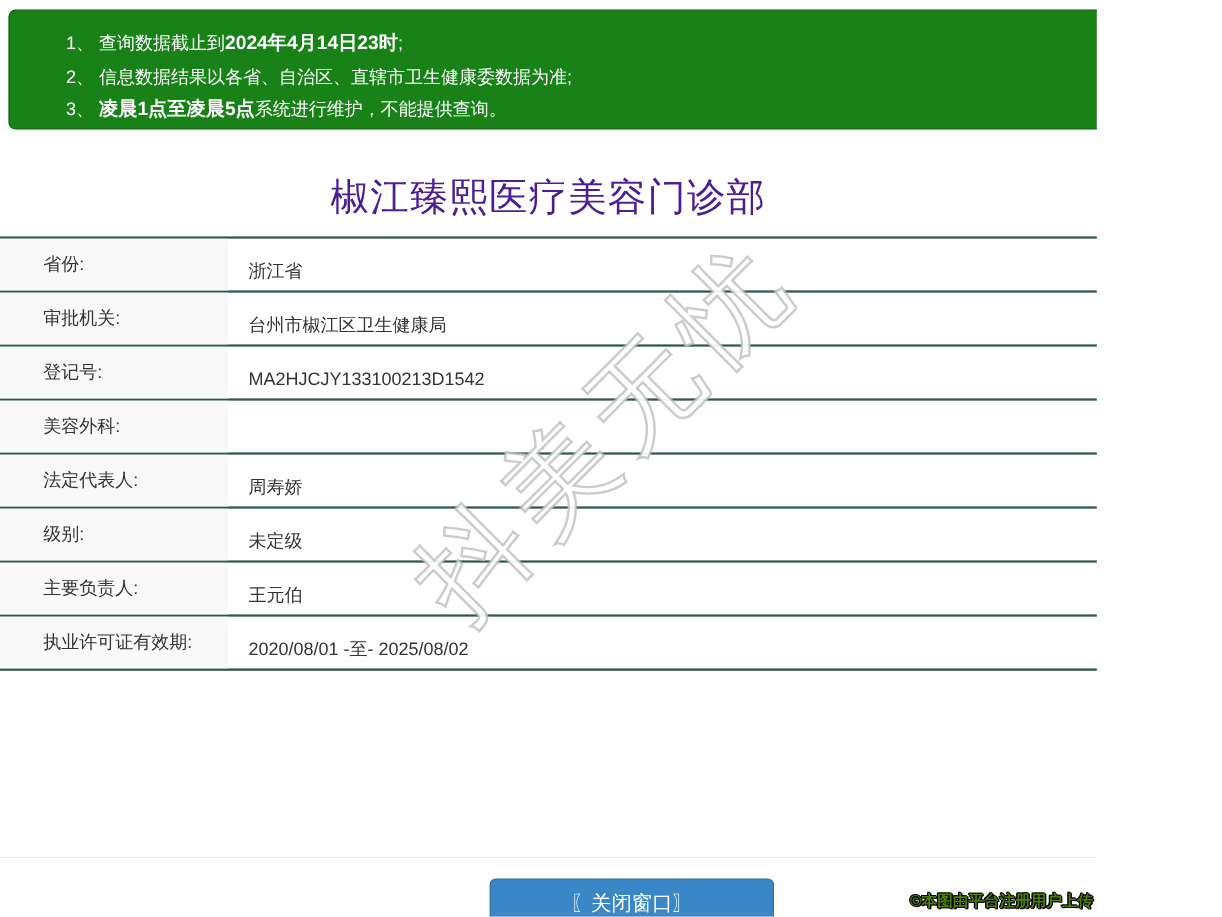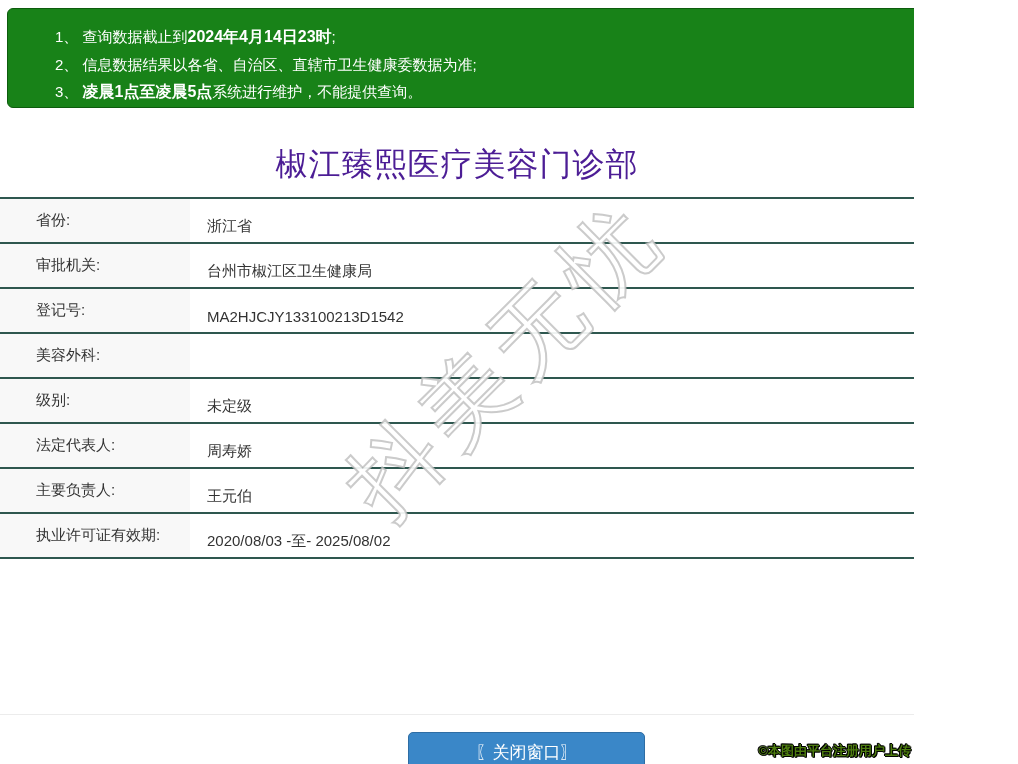--- a/index.html
+++ b/index.html
@@ -153,34 +153,34 @@
         <div class="info-value">台州市椒江区卫生健康局</div>
       </div>
       <div class="info-row">
         <div class="info-label">登记号:</div>
         <div class="info-value">MA2HJCJY133100213D1542</div>
       </div>
       <div class="info-row">
         <div class="info-label">美容外科:</div>
       </div>
       <div class="info-row">
+        <div class="info-label">法定代表人:</div>
+        <div class="info-value">周寿娇</div>
+      </div>
+      <div class="info-row">
         <div class="info-label">级别:</div>
         <div class="info-value">未定级</div>
-      </div>
-      <div class="info-row">
-        <div class="info-label">法定代表人:</div>
-        <div class="info-value">周寿娇</div>
       </div>
       <div class="info-row">
         <div class="info-label">主要负责人:</div>
         <div class="info-value">王元伯</div>
       </div>
       <div class="info-row">
         <div class="info-label">执业许可证有效期:</div>
-        <div class="info-value">2020/08/03 -至- 2025/08/02</div>
+        <div class="info-value">2020/08/01 -至- 2025/08/02</div>
       </div>
     </div>
 
   <div class="footer-line"></div>
 
   <button class="close-button" style="background: rgb(58, 135, 200);">〖关闭窗口〗</button>
 
   <div class="big-watermark">抖美无忧</div>
 
   <div class="upload-note">©本图由平台注册用户上传</div>

